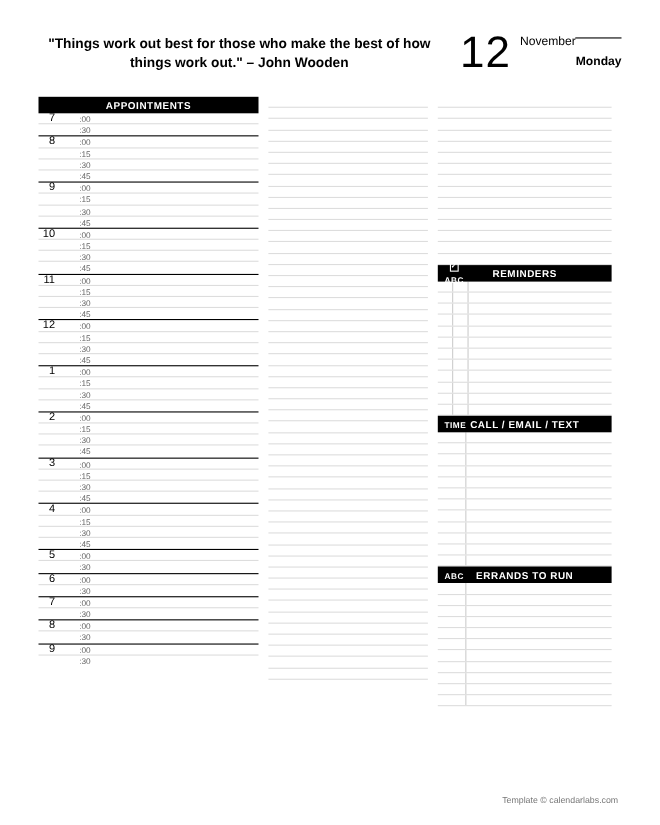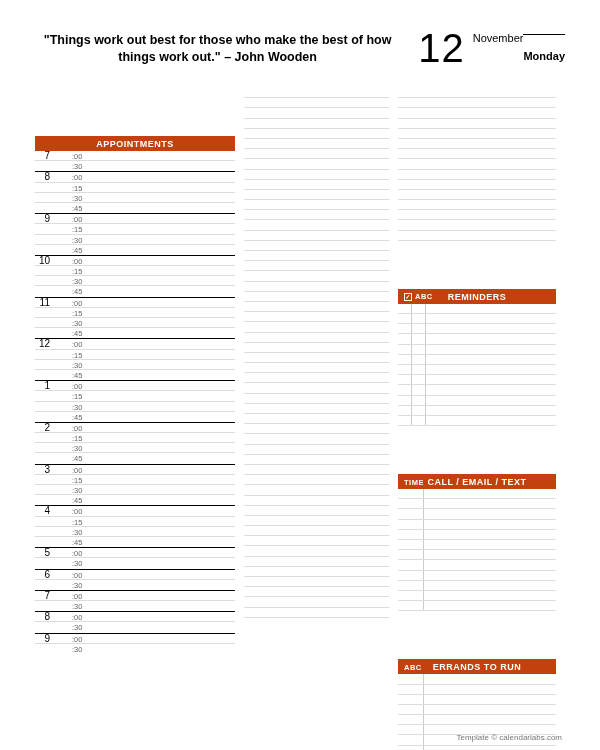--- a/index.html
+++ b/index.html
@@ -53,41 +53,41 @@
     display: flex;
     gap: 9px;
     width: 100%;
   }
   .col { display: flex; flex-direction: column; }
   .col-appt { width: 200px; }
   .col-notes { width: 145px; }
   .col-right { width: 158px; }
 
   .section-head {
-    background: #c2410c;
+    background: #000000;
     color: #fff;
     font-size: 9px;
     font-weight: bold;
     text-align: center;
     padding: 3px 0 2px 0;
     letter-spacing: 0.5px;
     display: flex;
     align-items: center;
     justify-content: center;
     position: relative;
     height: 15px;
-    margin-top: 48px;
   }
   .section-head .sub {
     position: absolute;
     left: 6px;
     font-size: 7.5px;
     display: flex;
     align-items: center;
     gap: 3px;
+    flex-direction: column;
   }
   .section-head .sub .ck {
     width: 8px; height: 8px;
     border: 1px solid #fff;
     display:inline-flex;
     align-items:center;
     justify-content:center;
     font-size:6px;
     line-height:1;
   }
@@ -158,21 +158,21 @@
   .crow {
     display:flex;
     height:10.2px;
     border-bottom:1px solid #ddd;
   }
   .crow .t { width:26px; border-right:1px solid #ccc; }
   .crow .d { flex:1; }
 
   .footer {
     position:absolute;
-    bottom: 8px;
+    bottom: 18px;
     right: 38px;
     font-size: 8px;
     color: #777;
   }
 </style>
 </head>
 <body>
 
 <div class="header">
   <div class="quote">"Things work out best for those who make the best of how things work out." – John Wooden</div>

